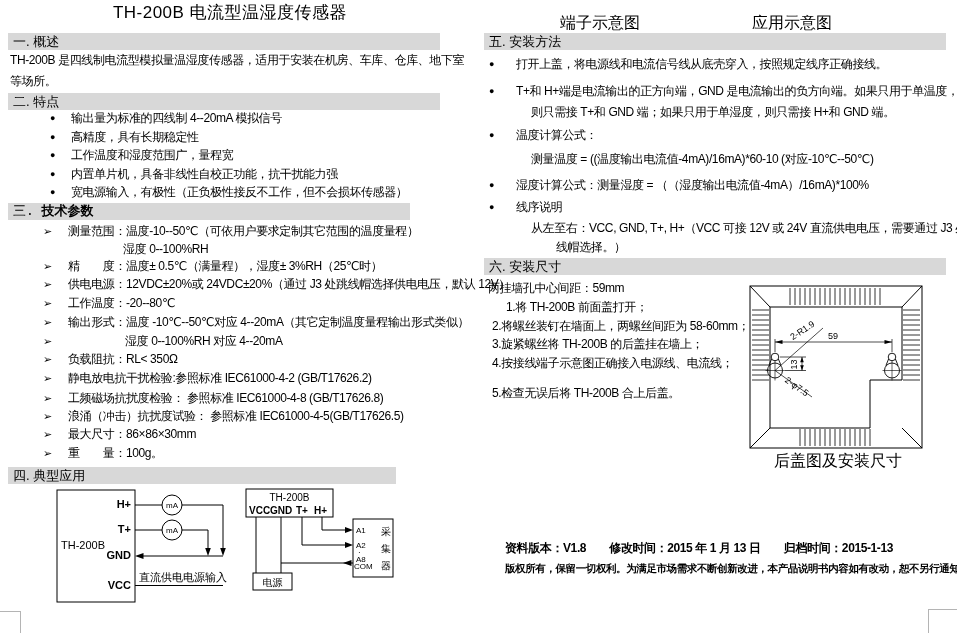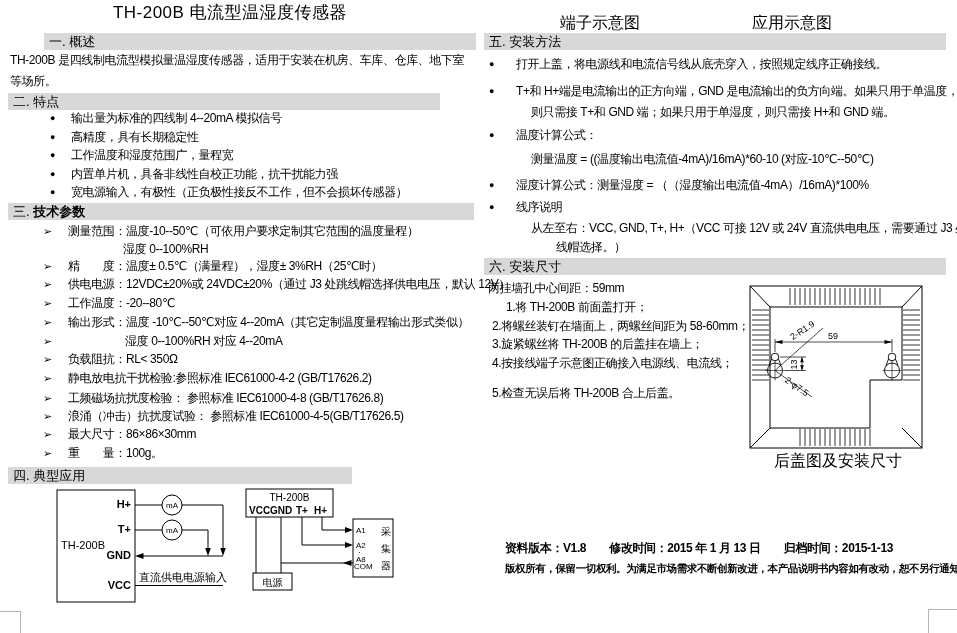--- a/index.html
+++ b/index.html
@@ -21,47 +21,47 @@
   svg.dg text{font-family:"Liberation Sans","DejaVu Sans",sans-serif;}
   .corner{position:absolute;background:#b4b4b4;}
 </style>
 </head>
 <body>
 
 <div class="page">
 
   <div class="abs title" style="left:55px;top:1px;width:350px;">TH-200B 电流型温湿度传感器</div>
 
-  <div class="abs bar" style="left:8px;top:33px;width:432px;margin-left:36px;">一. 概述</div>
+  <div class="abs bar" style="left:8px;top:33px;width:432px;">一. 概述</div>
   <div class="abs t" style="left:10px;top:53px;">TH-200B 是四线制电流型模拟量温湿度传感器，适用于安装在机房、车库、仓库、地下室</div>
   <div class="abs t" style="left:10px;top:74px;">等场所。</div>
 
   <div class="abs bar" style="left:8px;top:93px;width:432px;">二. 特点</div>
   <div class="abs t" style="left:50px;top:111px;"><span class="mk">●</span><span>输出量为标准的四线制 4--20mA 模拟信号</span></div>
   <div class="abs t" style="left:50px;top:130px;"><span class="mk">●</span><span>高精度，具有长期稳定性</span></div>
   <div class="abs t" style="left:50px;top:148px;"><span class="mk">●</span><span>工作温度和湿度范围广，量程宽</span></div>
   <div class="abs t" style="left:50px;top:167px;"><span class="mk">●</span><span>内置单片机，具备非线性自校正功能，抗干扰能力强</span></div>
   <div class="abs t" style="left:50px;top:185px;"><span class="mk">●</span><span>宽电源输入，有极性（正负极性接反不工作，但不会损坏传感器）</span></div>
 
-  <div class="abs bar" style="left:8px;top:203px;width:466px;"><span>三. </span><span class="bold">技术参数</span></div>
+  <div class="abs bar" style="left:8px;top:203px;width:402px;font-family:Liberation Mono, monospace;"><span>三. </span><span class="bold">技术参数</span></div>
   <div class="abs t" style="left:43px;top:224px;"><span class="mk3">➢</span><span>测量范围：温度-10--50℃（可依用户要求定制其它范围的温度量程）</span></div>
   <div class="abs t" style="left:123px;top:242px;">湿度 0--100%RH</div>
   <div class="abs t" style="left:43px;top:259px;"><span class="mk3">➢</span><span>精　　度：温度± 0.5℃（满量程），湿度± 3%RH（25℃时）</span></div>
   <div class="abs t" style="left:43px;top:277px;"><span class="mk3">➢</span><span>供电电源：12VDC±20%或 24VDC±20%（通过 J3 处跳线帽选择供电电压，默认 12V）</span></div>
   <div class="abs t" style="left:43px;top:296px;"><span class="mk3">➢</span><span>工作温度：-20--80℃</span></div>
   <div class="abs t" style="left:43px;top:315px;"><span class="mk3">➢</span><span>输出形式：温度 -10℃--50℃对应 4--20mA（其它定制温度量程输出形式类似）</span></div>
   <div class="abs t" style="left:43px;top:334px;"><span class="mk3">➢</span><span style="margin-left:57px;">湿度 0--100%RH 对应 4--20mA</span></div>
   <div class="abs t" style="left:43px;top:352px;"><span class="mk3">➢</span><span>负载阻抗：RL&lt; 350Ω</span></div>
   <div class="abs t" style="left:43px;top:371px;"><span class="mk3">➢</span><span>静电放电抗干扰检验:参照标准 IEC61000-4-2 (GB/T17626.2)</span></div>
   <div class="abs t" style="left:43px;top:391px;"><span class="mk3">➢</span><span>工频磁场抗扰度检验： 参照标准 IEC61000-4-8 (GB/T17626.8)</span></div>
   <div class="abs t" style="left:43px;top:409px;"><span class="mk3">➢</span><span>浪涌（冲击）抗扰度试验： 参照标准 IEC61000-4-5(GB/T17626.5)</span></div>
   <div class="abs t" style="left:43px;top:427px;"><span class="mk3">➢</span><span>最大尺寸：86×86×30mm</span></div>
   <div class="abs t" style="left:43px;top:446px;"><span class="mk3">➢</span><span>重　　量：100g。</span></div>
 
-  <div class="abs bar" style="left:8px;top:467px;width:344px;">四. 典型应用</div>
+  <div class="abs bar" style="left:8px;top:467px;width:388px;">四. 典型应用</div>
 
   <svg class="dg" style="left:40px;top:486px;" width="200" height="122" viewBox="0 0 200 122">
     <rect x="17" y="4" width="78" height="112" fill="none" stroke="#000" stroke-width="1"></rect>
     <text x="21" y="63" font-size="11">TH-200B</text>
     <text x="91" y="22" font-size="11" font-weight="bold" text-anchor="end">H+</text>
     <text x="91" y="47" font-size="11" font-weight="bold" text-anchor="end">T+</text>
     <text x="91" y="73" font-size="11" font-weight="bold" text-anchor="end">GND</text>
     <text x="91" y="103" font-size="11" font-weight="bold" text-anchor="end">VCC</text>
     <path d="M95 19H183 M95 44H168 M183 19V63 M168 44V63 M98 70H183 M95 99.5H183" stroke="#000" stroke-width="1" fill="none"></path>
     <polygon points="183,70 180.2,62 185.8,62" fill="#000"></polygon>

